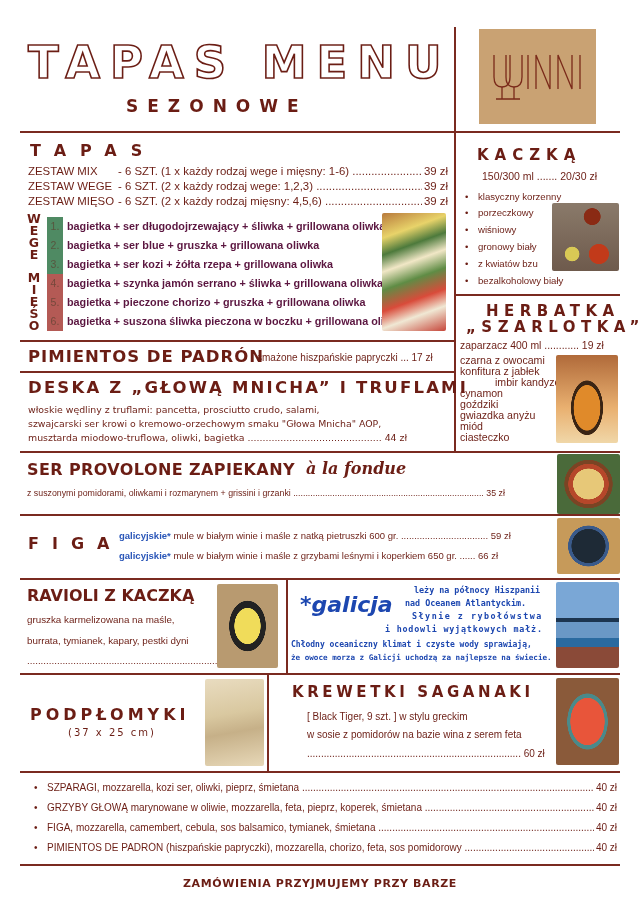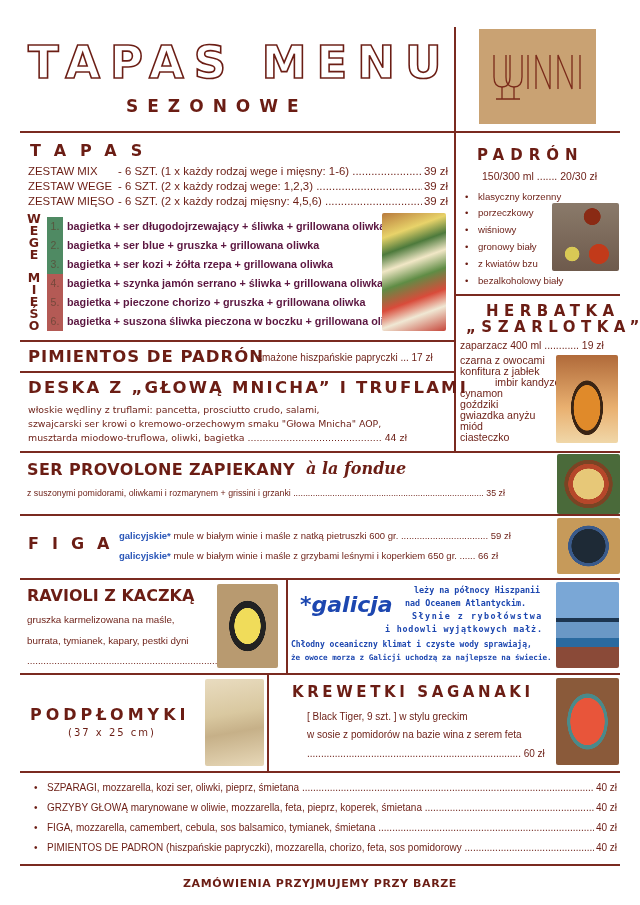--- a/index.html
+++ b/index.html
@@ -132,21 +132,21 @@
 <span class="item" style="top:258px;">bagietka + ser kozi + żółta rzepa + grillowana oliwka</span>
 <span class="num" style="top:277px;">4.</span>
 <span class="item" style="top:277px;">bagietka + szynka jamón serrano + śliwka + grillowana oliwka</span>
 <span class="num" style="top:296px;">5.</span>
 <span class="item" style="top:296px;">bagietka + pieczone chorizo + gruszka + grillowana oliwka</span>
 <span class="num" style="top:315px;">6.</span>
 <span class="item" style="top:315px;">bagietka + suszona śliwka pieczona w boczku + grillowana oliwka</span>
 
 <div class="photo" style="left:382px; top:213px; width:64px; height:118px; background: linear-gradient(160deg,#b87a3c 0%,#e8d36a 18%,#4d7a3c 30%,#f1e7c6 42%,#5f8c45 55%,#d94b3a 70%,#f0e8d4 82%,#c6463a 100%);"></div>
 
-<div class="abs" id="grz-h">PADRÓN</div>
+<div class="abs" id="grz-h">KACZKĄ</div>
 <div class="abs" id="grz-price">150/300 ml ....... 20/30 zł</div>
 <div class="grz-item" style="top:182px;margin-top:9px;">klasyczny korzenny</div>
 <div class="grz-item" style="top:207px;">porzeczkowy</div>
 <div class="grz-item" style="top:224px;">wiśniowy</div>
 <div class="grz-item" style="top:241px;">gronowy biały</div>
 <div class="grz-item" style="top:258px;">z kwiatów bzu</div>
 <div class="grz-item" style="top:275px;">bezalkoholowy biały</div>
 <div class="photo" style="left:552px; top:203px; width:67px; height:68px; background: radial-gradient(circle at 30% 75%,#d9c955 0 10%,transparent 11%), radial-gradient(circle at 70% 75%,#c23a1a 0 14%,transparent 15%), radial-gradient(circle at 60% 20%,#8a2a14 0 12%,transparent 13%), linear-gradient(180deg,#8a7a6a,#6e5a4c);"></div>
 
 <div class="line-h" style="left:454px; top:294px; width:166px;"></div>

